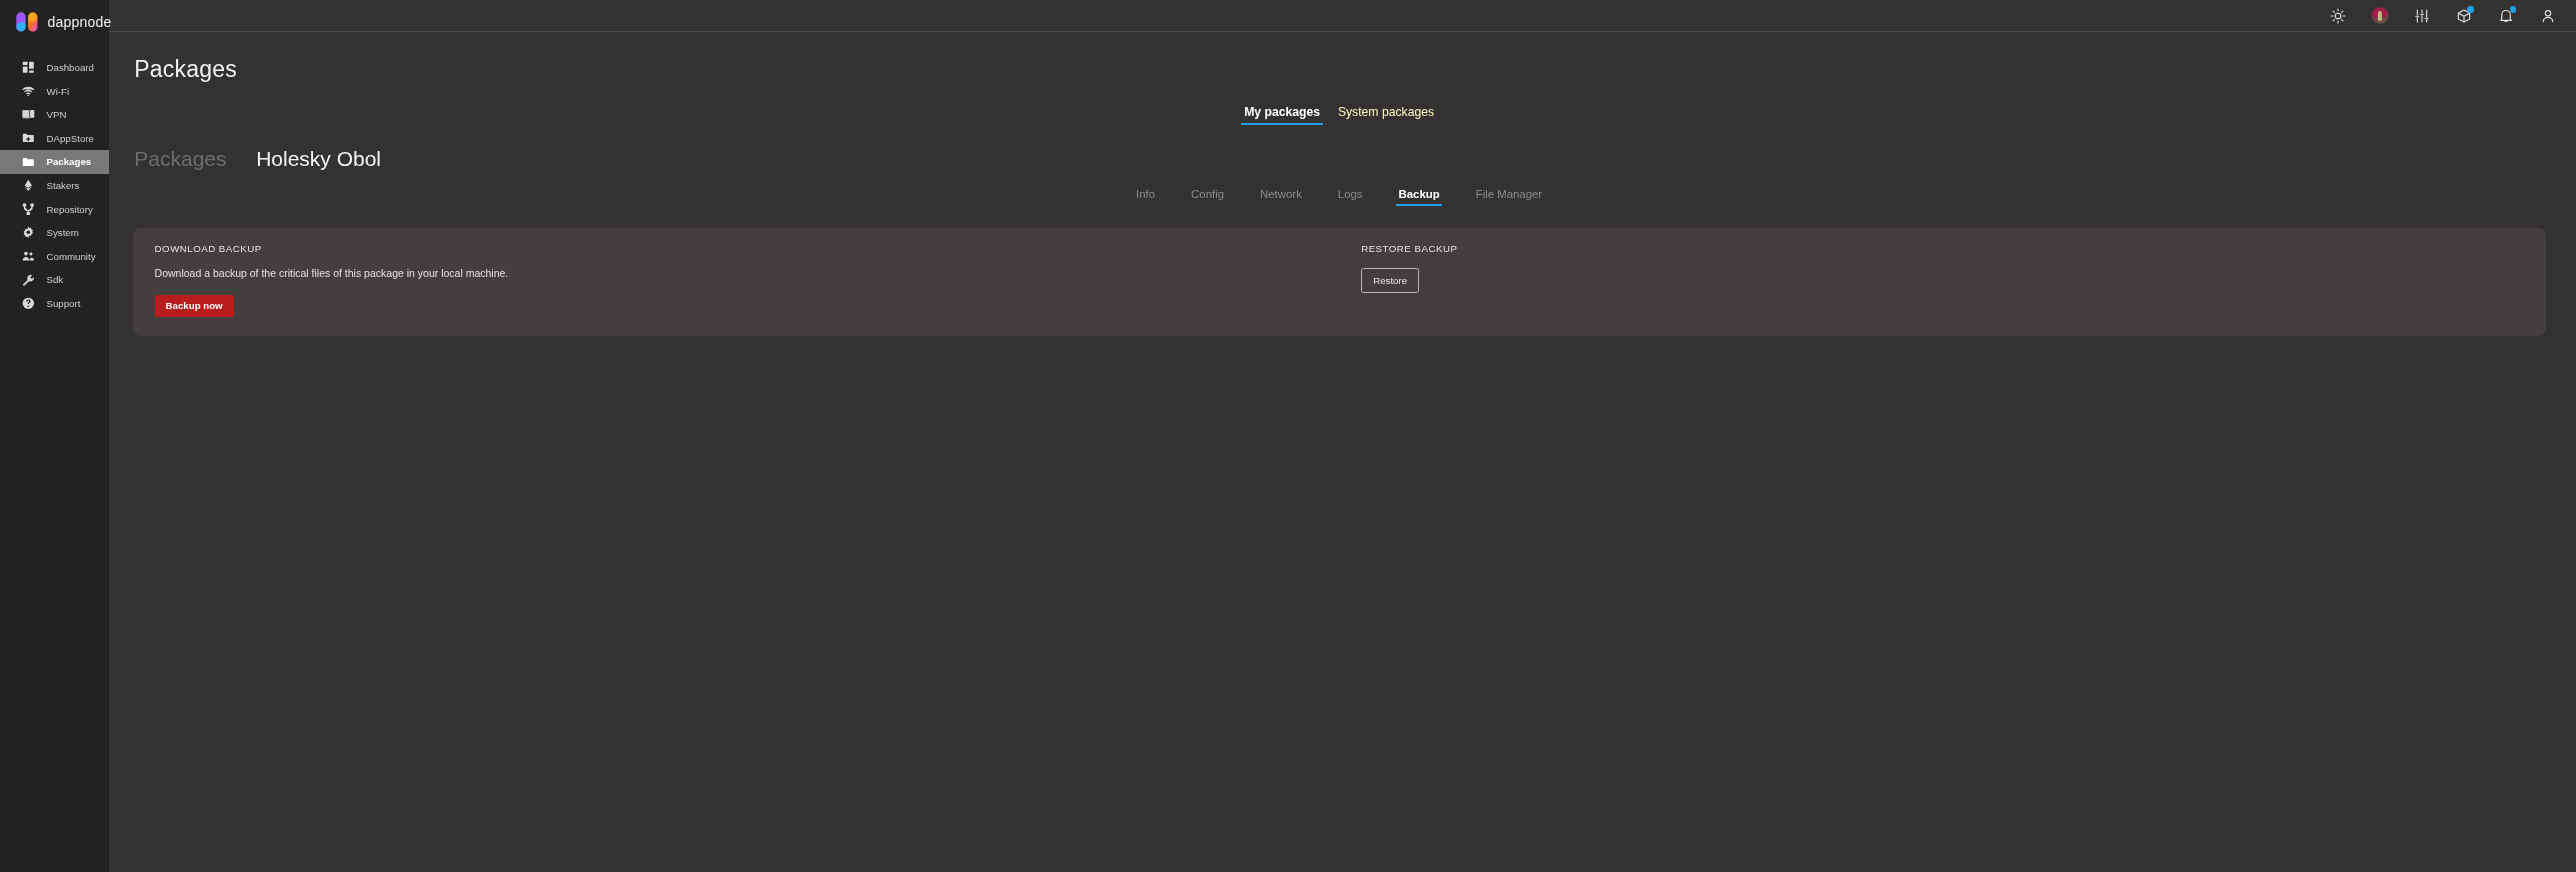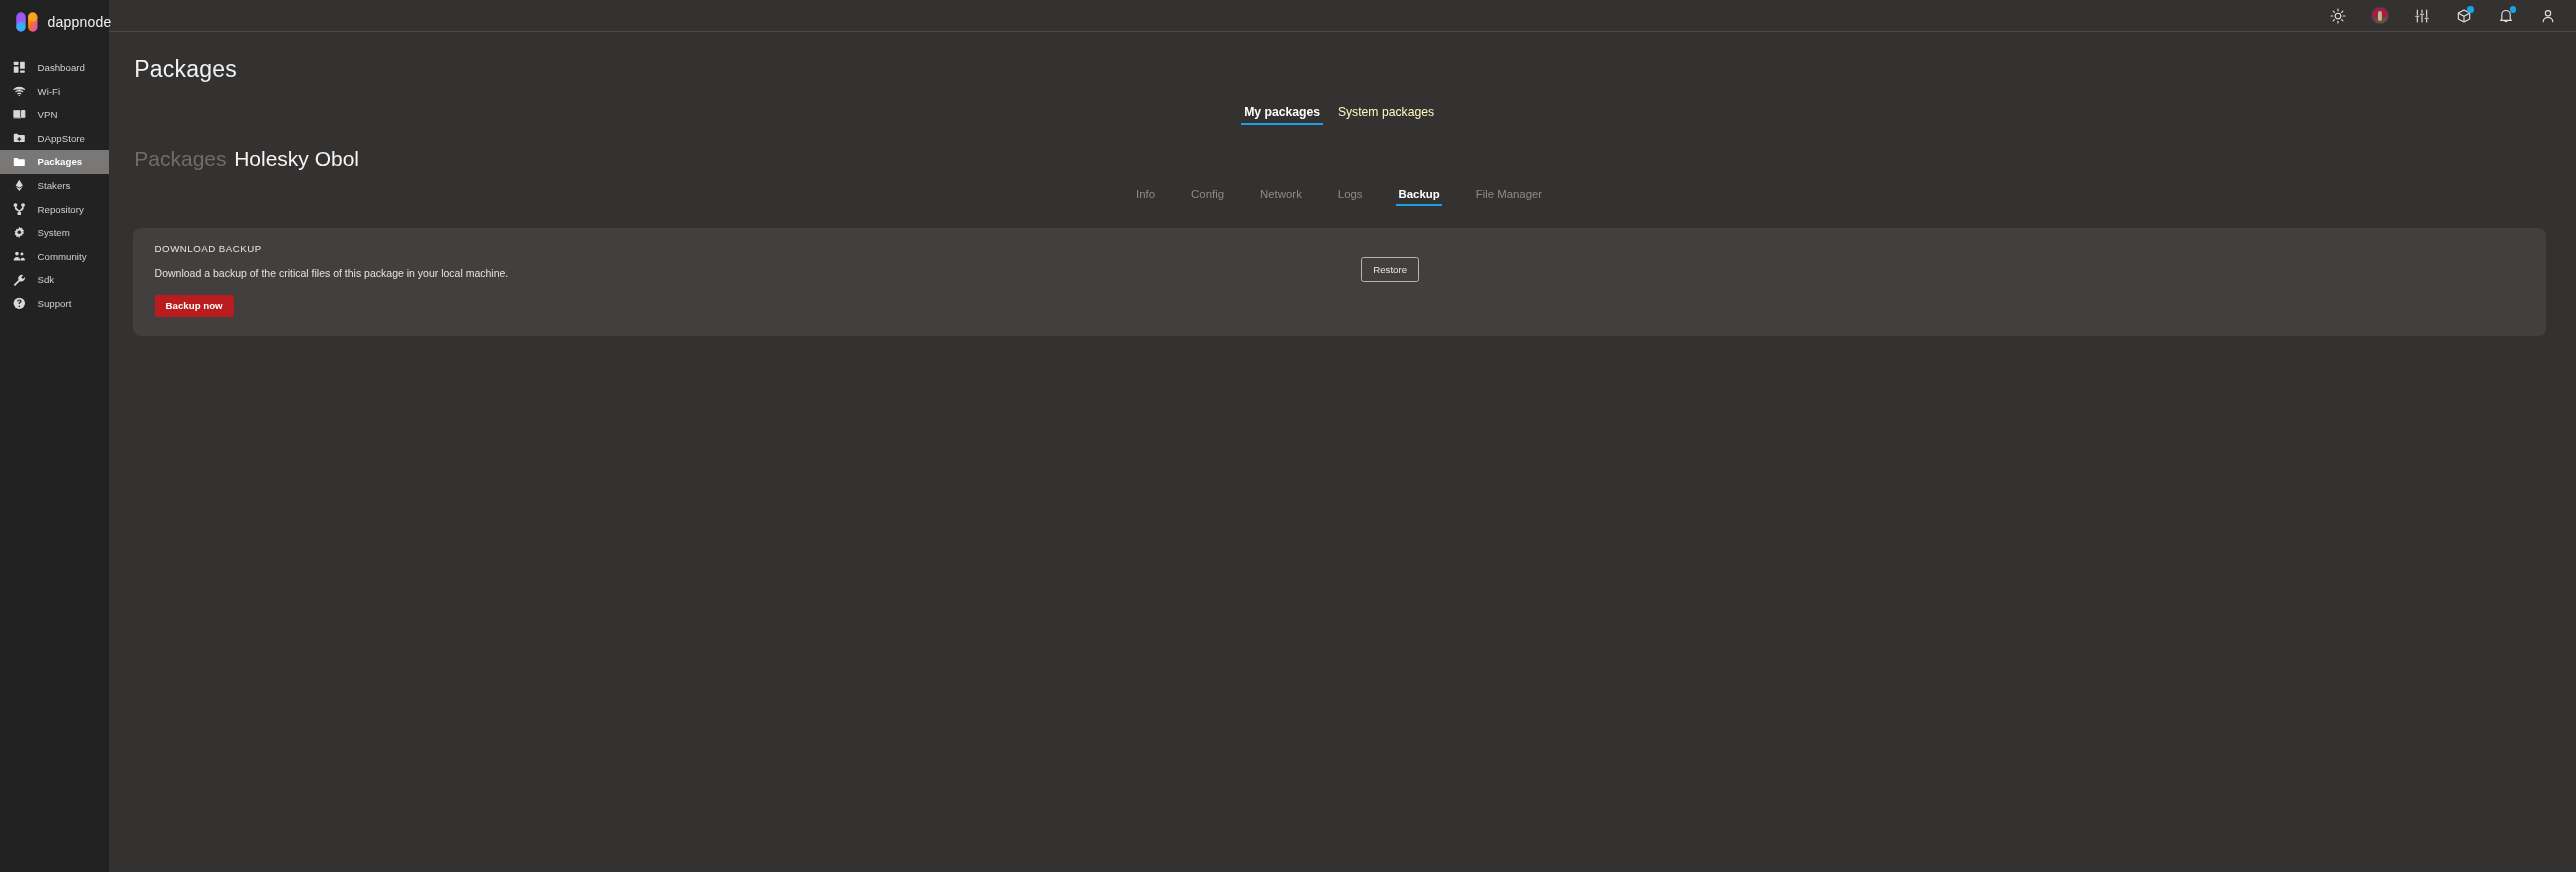--- a/index.html
+++ b/index.html
@@ -23,21 +23,21 @@
   .logo-row {
     height: 44px; display: flex; align-items: center;
     padding-left: 15px; gap: 7.6px; justify-content: space-between;
   }
   .logo-mark { width: 25px; height: 22px; position: relative; flex: none; }
   .logo-text { font-size: 14px; letter-spacing: 0.2px; color: #f0f0f0; font-weight: 400; }
 
   .nav { margin-top: 11.8px; display: flex; flex-direction: column; }
   .nav-item {
     height: 23.6px; display: flex; align-items: center;
-    gap: 11px; padding-left: 13px;
+    gap: 11px; padding-left: 22px;
     color: #cfcfcf; font-size: 9.7px;
     cursor: pointer; user-select: none;
   }
   .nav-item .ico { width: 13.5px; height: 13.5px; display: flex; align-items: center; justify-content: center; flex: none; }
   .nav-item .ico svg { width: 12.6px; height: 12.6px; display: block; }
   .nav-item.active { background: #7a7877; color: #ffffff; font-weight: 600; }
   .nav-item.active .ico svg { fill: #ffffff; }
   .nav-item svg { fill: #d8d8d8; }
 
   
@@ -89,21 +89,21 @@
     color: #fef9c3; cursor: pointer; user-select: none;
     border-bottom: 2.5px solid transparent;
   }
   .tab.active { color: #ffffff; font-weight: 600; border-bottom-color: #1e9fe3; }
 
   .breadcrumb {
     margin: 22px 0 0 13.5px;
     font-size: 21px; display: flex; align-items: baseline; gap: 7.6px;
   }
   .bc-parent { color: #6f6d6c; cursor: pointer; }
-  .bc-current { color: #f4f4f4; }
+  .bc-current { color: #f4f4f4; margin-left: 22px; }
 
   .subtabs-row {
     display: flex; justify-content: center; align-items: flex-end;
     gap: 31px; margin-top: 17px;
   }
   .subtab {
     font-size: 11.4px; padding: 0 2.5px 4.2px 2.5px;
     color: #8d8b8a; cursor: pointer; user-select: none;
     border-bottom: 2.5px solid transparent;
   }
@@ -369,20 +369,21 @@
 
       <section class="panel">
 
         <div class="panel-col">
           <div class="panel-heading">DOWNLOAD BACKUP</div>
           <div class="panel-body">Download a backup of the critical files of this package in your local machine.</div>
           <button class="btn-primary">Backup now</button>
         </div>
 
         <div class="panel-col">
+          <div class="panel-heading">RESTORE BACKUP</div>
           <button class="btn-outline">Restore</button>
         </div>
 
       </section>
 
     </div>
   </main>
 </div>
 
 

